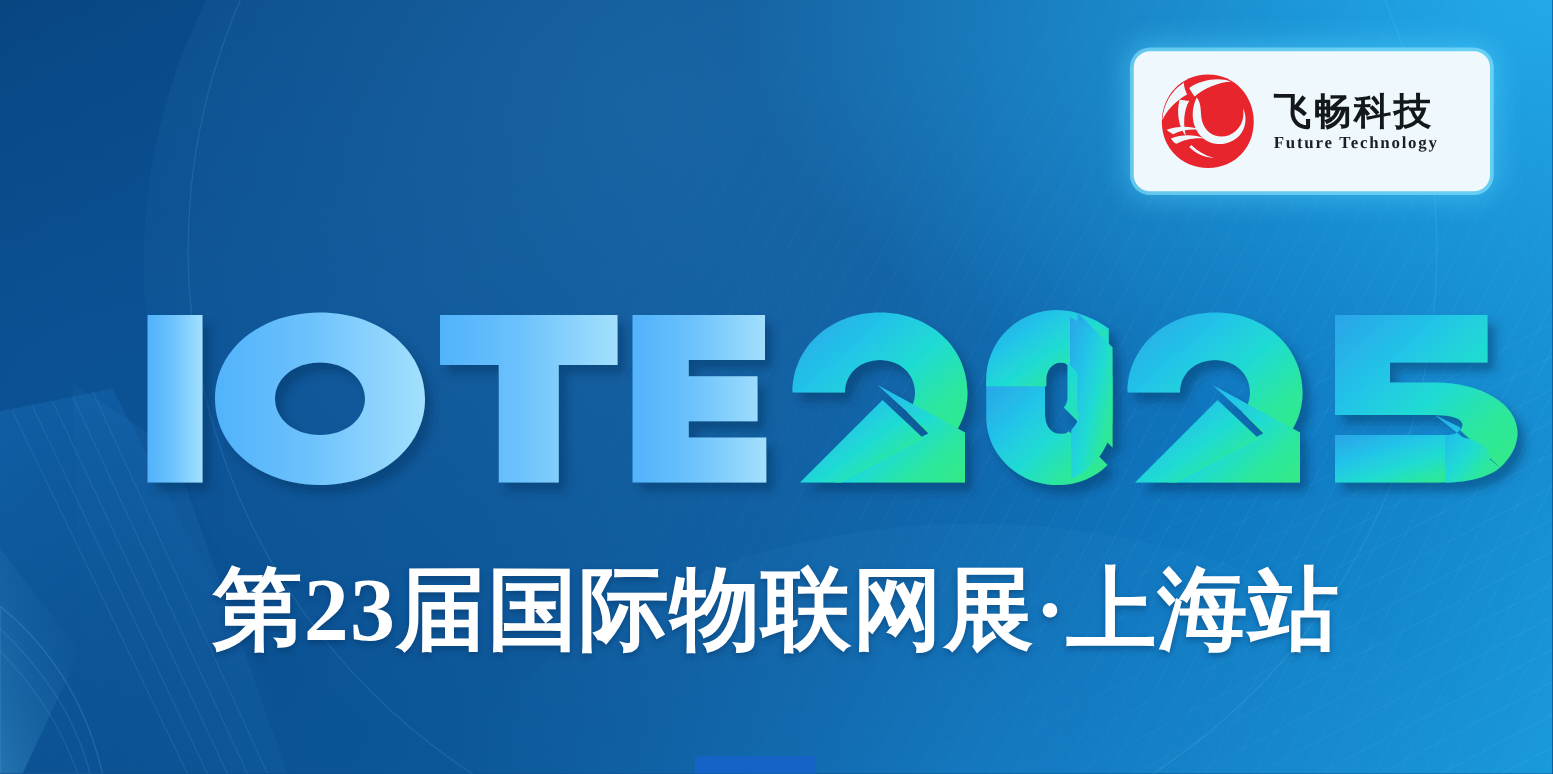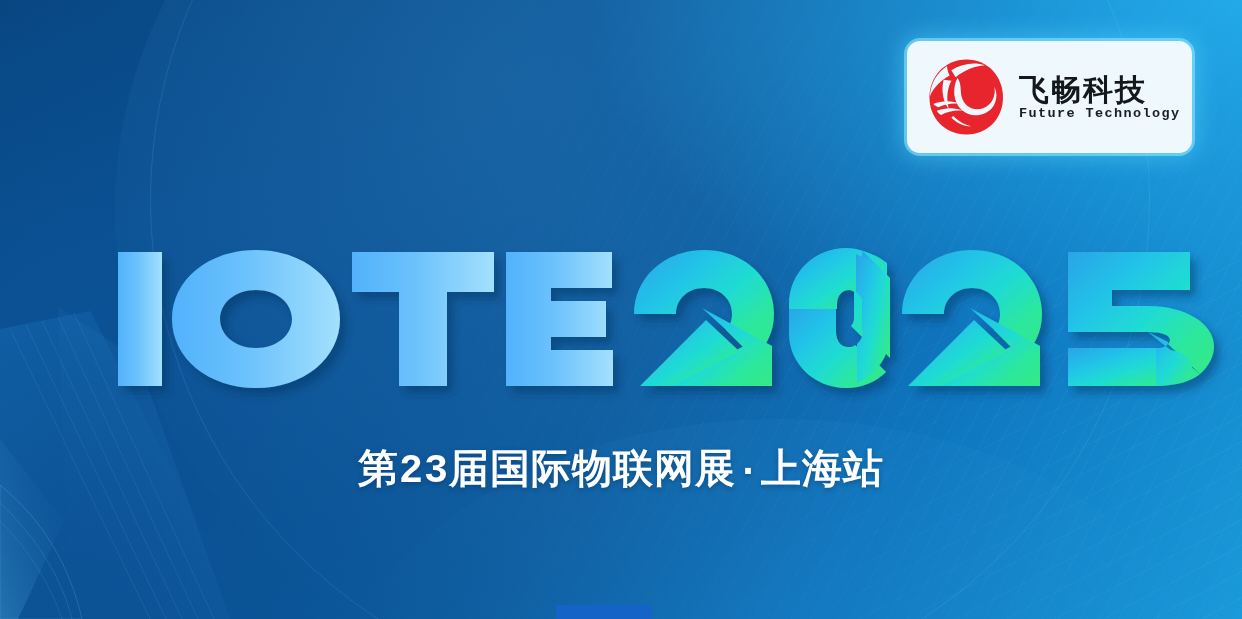--- a/index.html
+++ b/index.html
@@ -96,42 +96,42 @@
   }
   #logo-mark{ width:86px; height:86px; flex:0 0 auto; }
   #logo-text{ display:flex; flex-direction:column; justify-content:center; gap:2px; padding-top:2px; }
   .logo-cn{
     font-family:"DejaVu Sans", sans-serif;
     font-size:30px; font-weight:700; color:#14181b;
     letter-spacing:2px; line-height:1;
     white-space:nowrap;
   }
   .logo-en{
-    font-family:Liberation Mono, monospace;
+    font-family:Liberation Serif, serif;
     font-size:13.5px; font-weight:700; color:#1b1f22;
     letter-spacing:1.4px; line-height:1;
     white-space:nowrap;
   }
 
   
   #wordmark{
     position:absolute;
     left:0; top:234px;
     width:1242px; height:170px;
   }
   #wordmark svg{ display:block; width:1242px; height:170px; }
 
   
   #subtitle{
     position:absolute;
     left:0; top:452px;
     width:1242px;
     text-align:center;
-    font-family:Liberation Mono, monospace;
-    font-size:40px;
+    font-family:Liberation Serif, serif;
+    font-size:72px;
     font-weight:700;
     color:#ffffff;
     letter-spacing:1px;
     line-height:1;
     white-space:nowrap;
     text-shadow:0 2px 5px rgba(2,38,76,.38);
   }
 </style>
 </head>
 <body>

